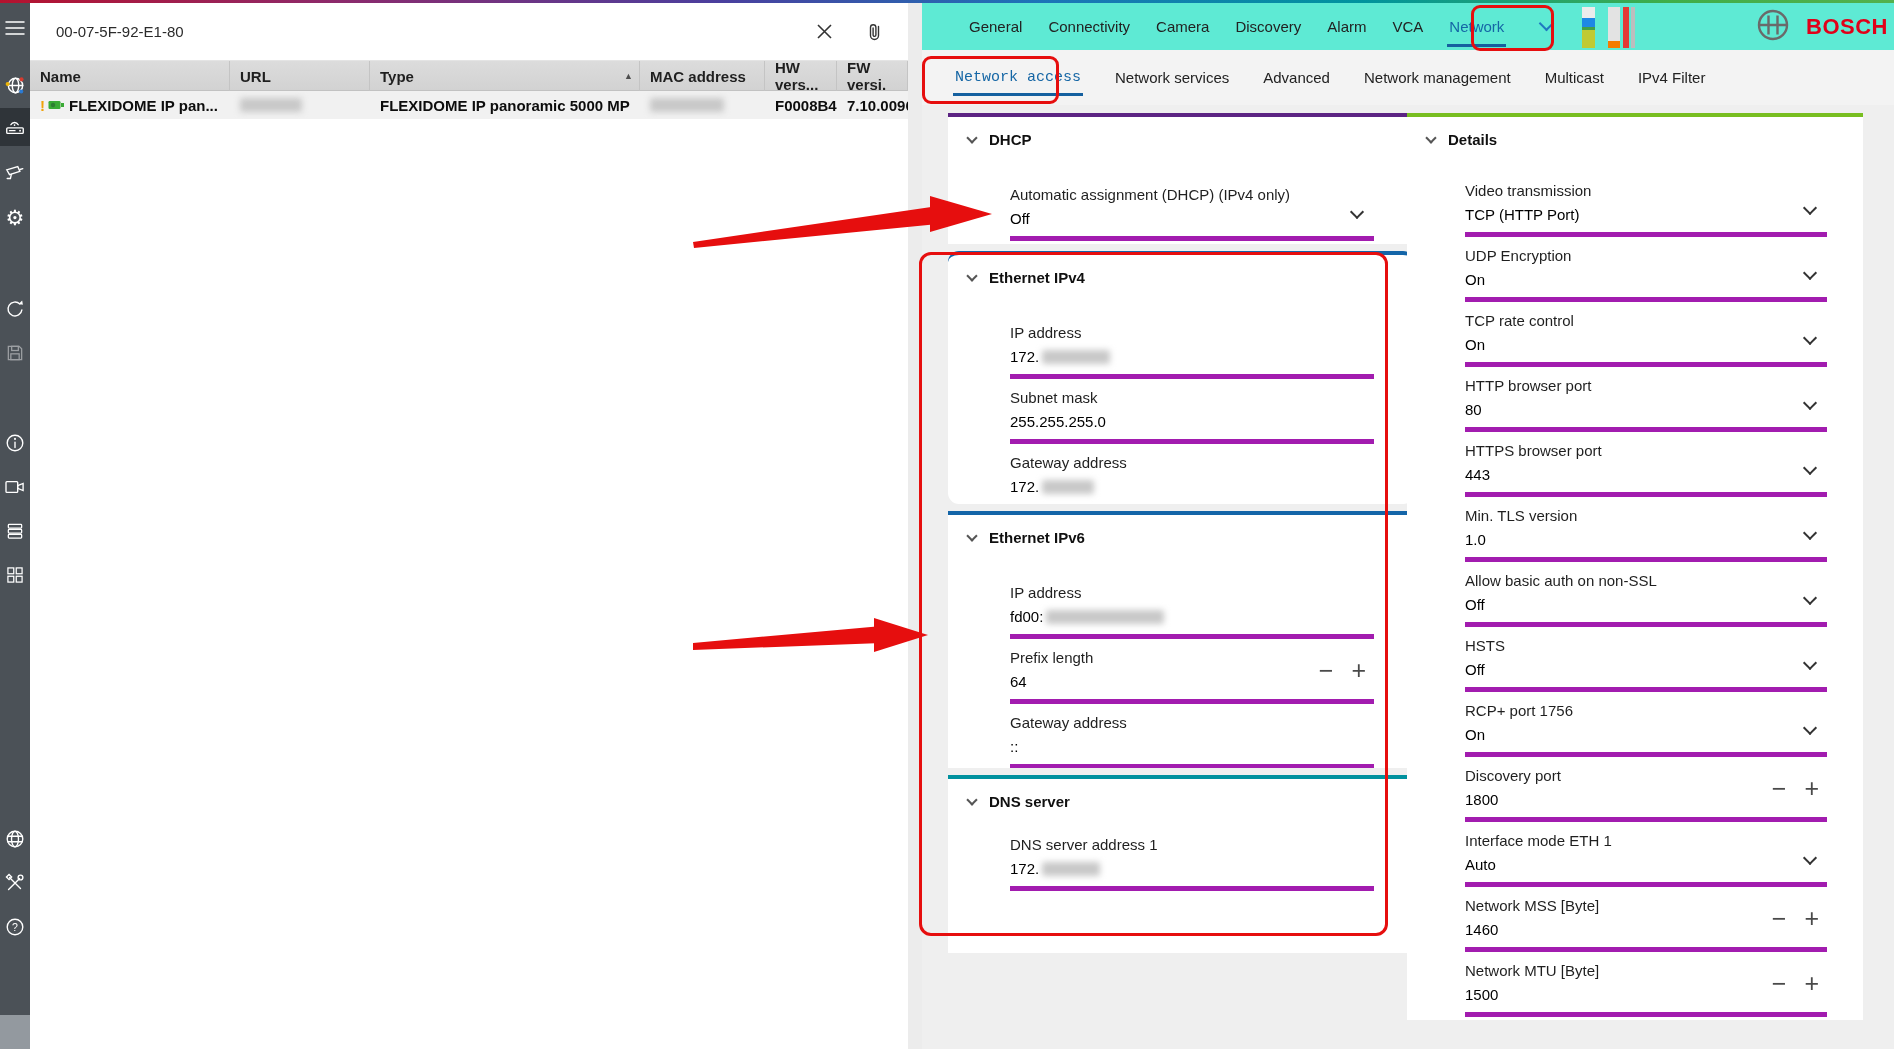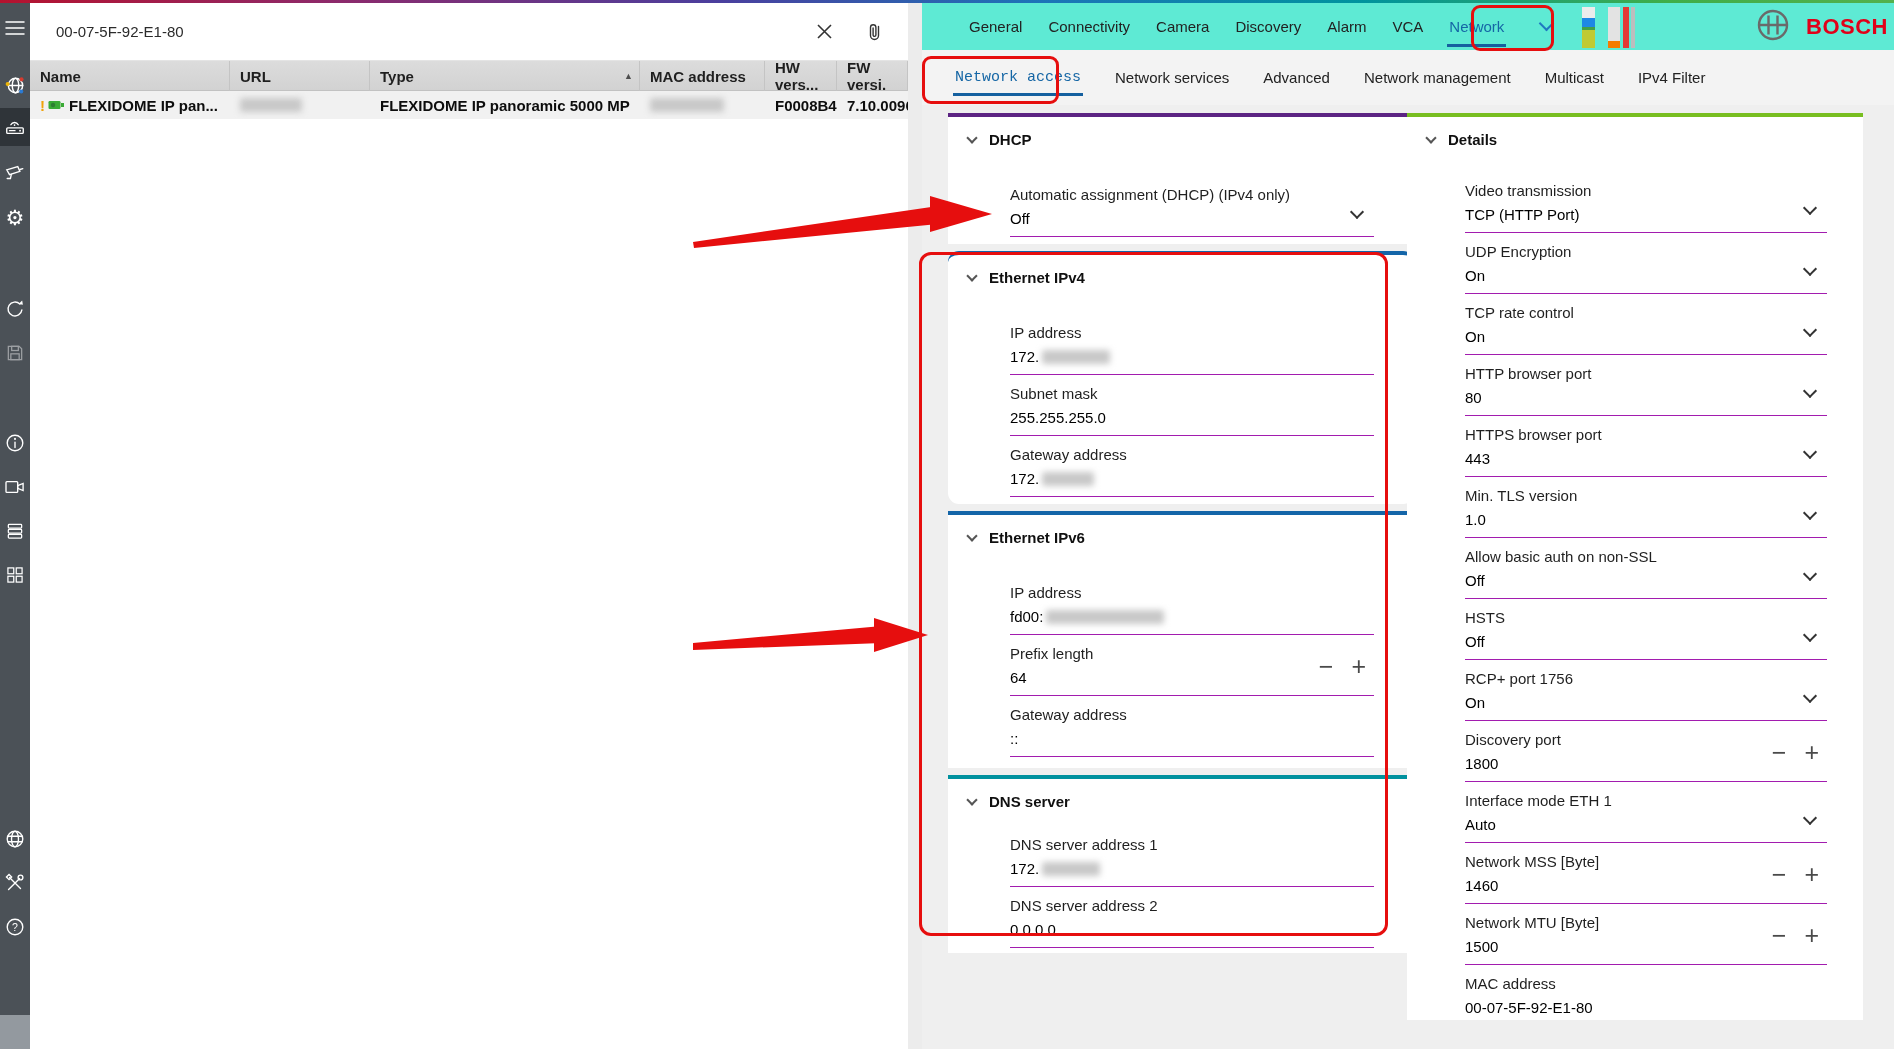--- a/index.html
+++ b/index.html
@@ -65,21 +65,21 @@
   .card.h-dhcp{height:131px;}.card.h-ipv4{height:253px;}.card.h-ipv6{height:257px;}.card.h-dns{height:178px;}
   .details-card{height:907px;}
   .card-head{display:flex;align-items:center;gap:13px;padding:14px 0 0 20px;font-weight:700;color:#101010;}
   .sec-chev{width:8px;height:8px;border-right:2px solid #555;border-bottom:2px solid #555;transform:rotate(45deg);margin-top:-4px;flex:0 0 auto;}
   .field{position:relative;margin:10px 40px 0 62px;}
   .col-right .field{margin:10px 36px 0 58px;}
   .field.first{margin-top:38px;}
   .col-right .field.first{margin-top:34px;}
   .card.h-dns .field.first{margin-top:26px;}
   .f-label{line-height:18px;color:#1f1f1f;}
-  .f-value{display:flex;align-items:center;min-height:18px;line-height:18px;color:#000;margin-top:6px;padding-bottom:8px;border-bottom:1px solid #a21caf;cursor:text;}
+  .f-value{display:flex;align-items:center;min-height:18px;line-height:18px;color:#000;margin-top:6px;padding-bottom:8px;border-bottom:5px solid #a21caf;cursor:text;}
   .f-value.no-line{border-bottom:none;}
   .ctl{position:absolute;right:12px;top:21px;cursor:pointer;}
   .chev{display:block;width:10px;height:10px;border-right:2px solid #333;border-bottom:2px solid #333;transform:rotate(45deg);}
   .stepper{position:absolute;right:8px;top:8px;display:flex;gap:18px;color:#4a4a4a;font-size:25px;font-weight:400;line-height:26px;}
   .stepper span{cursor:pointer;}
 
   
   .ann-box{position:absolute;border:3px solid #e60e0e;border-radius:9px;z-index:95;pointer-events:none;}
   #ann-network{left:1471px;top:5px;width:83px;height:46px;}
   #ann-subtab{left:922px;top:56px;width:137px;height:48px;}
@@ -371,26 +371,20 @@
           <span class="sec-chev"></span>
           <span>DNS server</span>
         </div>
         <div class="field first">
           <div class="f-label">DNS server address 1</div>
           <div class="f-value">
             <span>172.</span>
             <span class="blur-blob" style="width: 58px; margin-left: 3px;"></span>
           </div>
         </div>
-        <div class="field">
-          <div class="f-label">DNS server address 2</div>
-          <div class="f-value">
-            <span>0.0.0.0</span>
-          </div>
-        </div>
       </div>
     </div>
   <div class="col-right">
     <div class="card details-card" id="details-card" style="border-top-color: rgb(120, 190, 32);">
       <div class="card-head">
         <span class="sec-chev"></span>
         <span>Details</span>
       </div>
       <div id="details-fields">
           <div class="field first">

